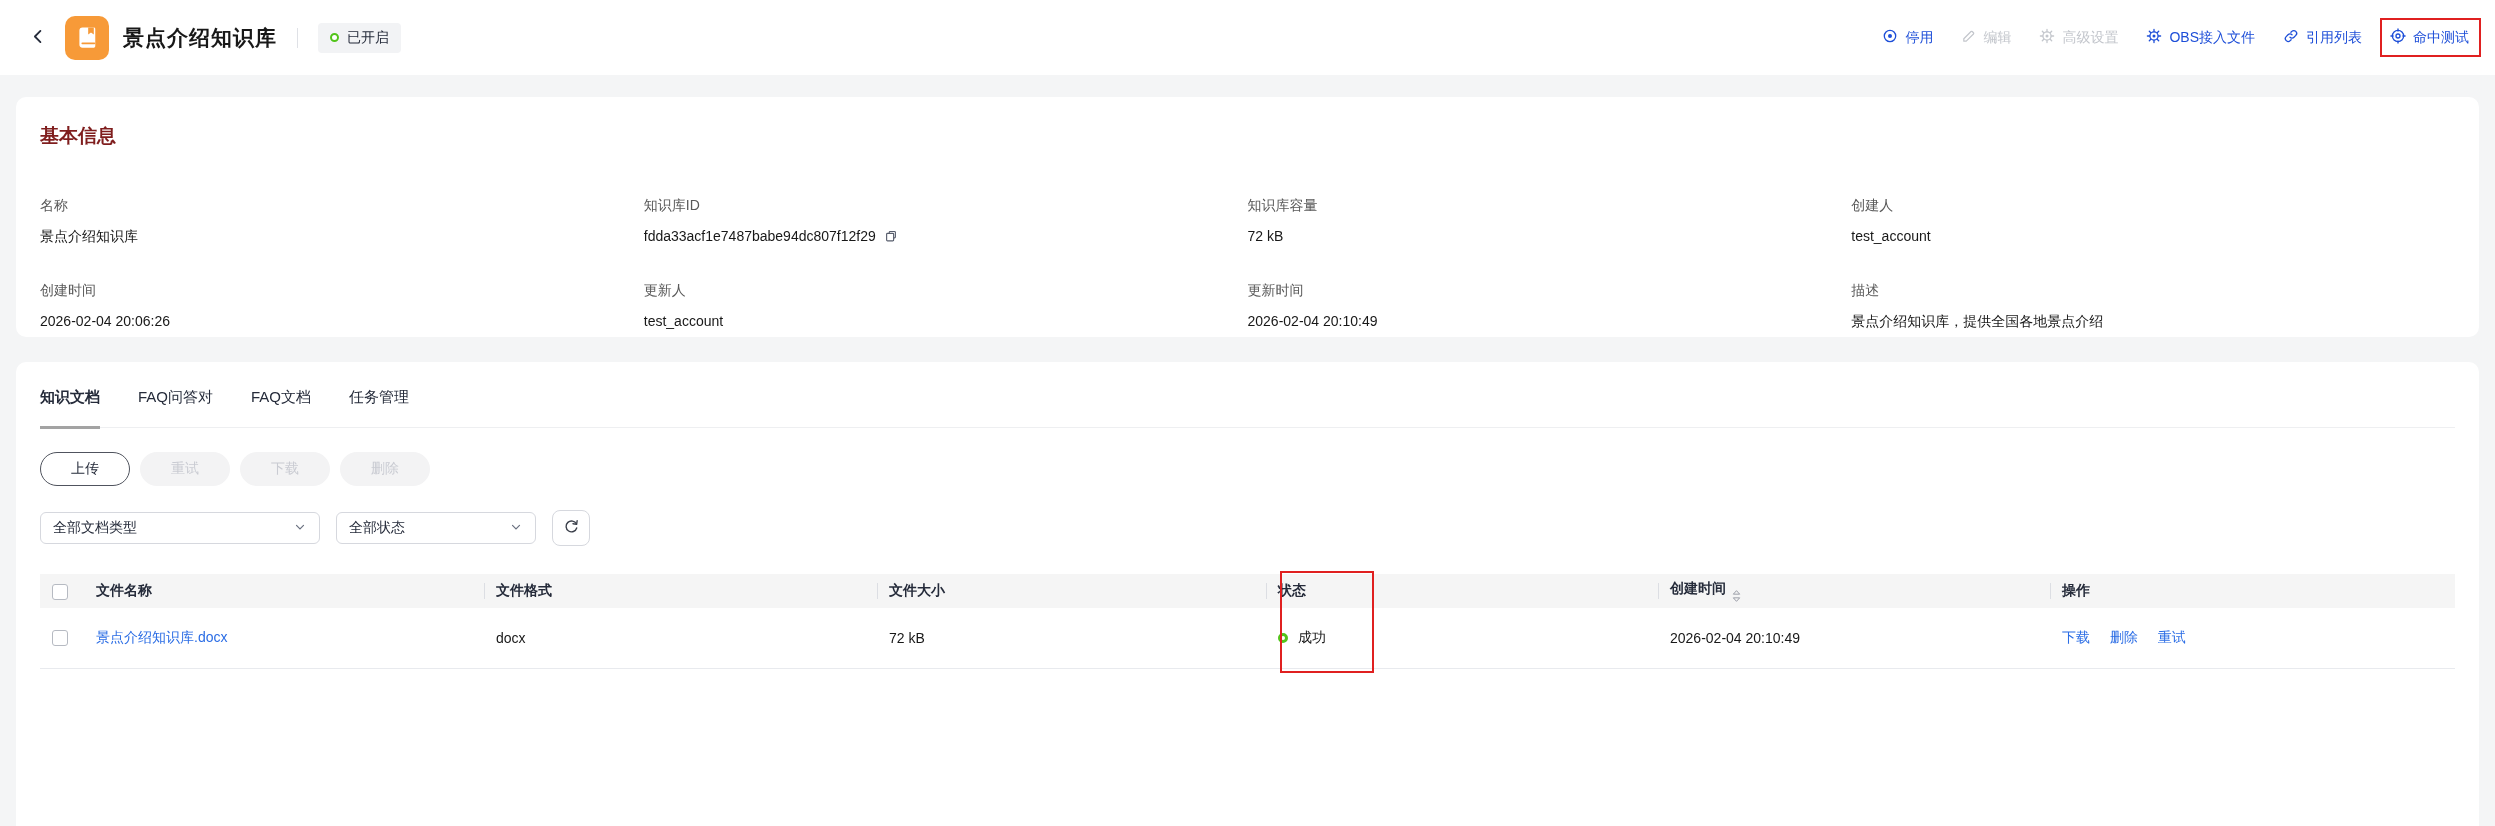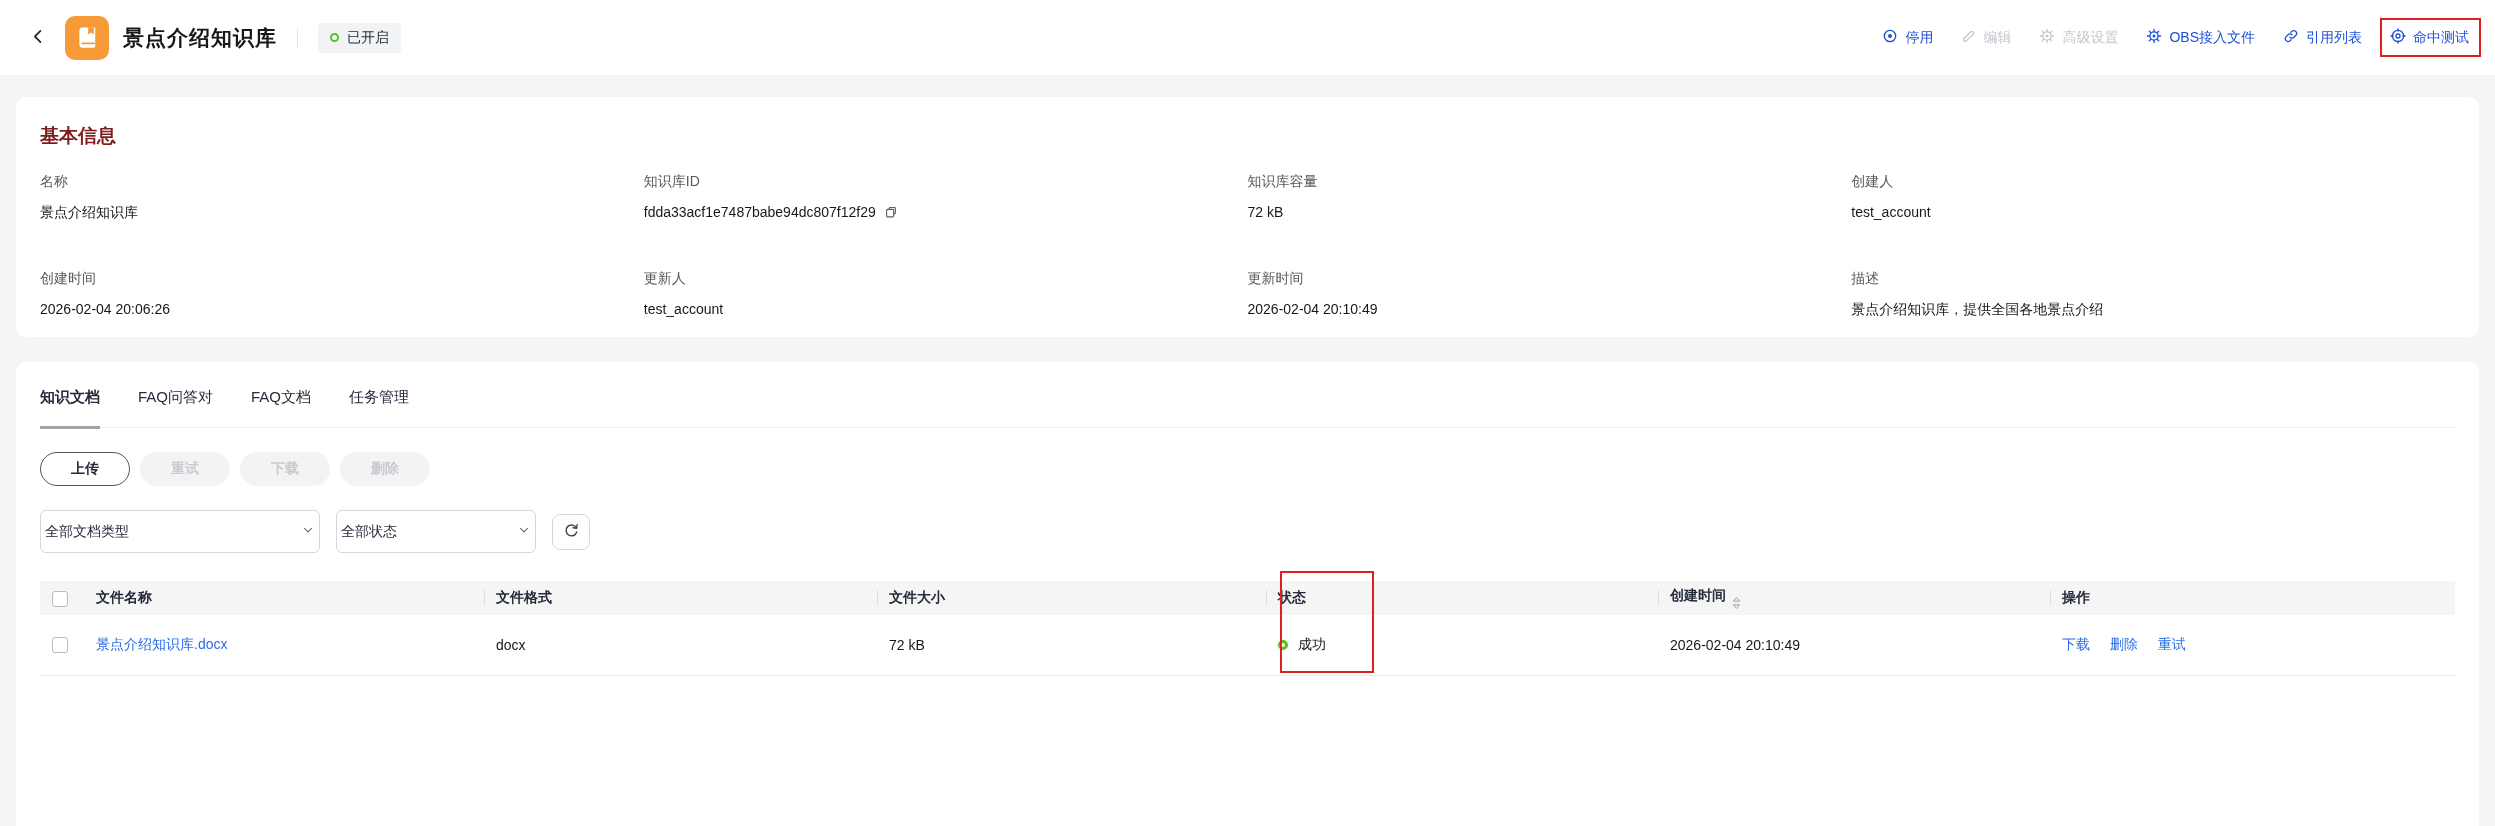--- a/index.html
+++ b/index.html
@@ -20,41 +20,41 @@
   .action svg { stroke:currentColor; }
   .action.disabled { color:#c3c6cc; }
   .action.hl { position:relative; }
   .hl-ring { position:absolute; top:-10px; bottom:-10px; left:-10px; right:-12px; border:2px solid #e02020; pointer-events:none; }
 
   
   .content { padding:22px 16px 16px; }
   .card { background:#fff; border-radius:10px; }
   .info-card { height:240px; padding:26px 24px 0; overflow:hidden; }
   .info-title { font-size:19px; font-weight:700; color:#7f1d1d; }
-  .info-grid { display:grid; grid-template-columns:repeat(4,1fr); row-gap:48px; margin-top:24px; }
+  .info-grid { display:grid; grid-template-columns:repeat(4,1fr); row-gap:36px; margin-top:48px; }
   .f-label { font-size:14px; color:#595959; }
   .f-value { font-size:14px; color:#181818; margin-top:13px; display:flex; align-items:center; gap:8px; }
   .copy-btn { background:none; border:none; cursor:pointer; display:flex; padding:0; }
 
   .main-card { margin-top:25px; min-height:482px; padding:0 24px; position:relative; }
 
   
   .tabs { display:flex; gap:38px; padding-top:20px; border-bottom:1px solid #eeeff1; }
   .tab { line-height:30px; padding-bottom:14px; font-size:15px; color:#252b3a; border-bottom:3px solid transparent; margin-bottom:-2px; cursor:pointer; background:none; border-left:none; border-right:none; border-top:none; }
   .tab.active { font-weight:700; border-bottom:3px solid #a3a3a3; }
 
   
   .btn-row { display:flex; gap:10px; margin-top:24px; }
-  .pill { height:34px; min-width:90px; padding:0 24px; border-radius:17px; font-size:14px; display:flex; align-items:center; justify-content:center; cursor:pointer;font-weight:bold; }
+  .pill { height:34px; min-width:90px; padding:0 24px; border-radius:17px; font-size:14px; display:flex; align-items:center; justify-content:center; cursor:pointer; }
   .pill.primary { background:#fff; border:1px solid #50545e; color:#252b3a; }
   .pill.disabled { background:#f3f3f4; border:1px solid #f3f3f4; color:#c9cbd2; cursor:default; }
 
   
   .filter-row { display:flex; align-items:center; gap:16px; margin-top:24px; }
-  .select { height:43px; border:1px solid #d6d8de; border-radius:6px; background:#fff; display:flex; align-items:center; justify-content:space-between; padding:0 4px; font-size:14px; color:#252b3a; cursor:pointer; }
+  .select { height:32px; border:1px solid #d6d8de; border-radius:6px; background:#fff; display:flex; align-items:center; justify-content:space-between; padding:0 12px; font-size:14px; color:#252b3a; cursor:pointer; }
   .select.type { width:280px; }
   .select.status { width:200px; }
   .select svg { stroke:#6b7180; }
   .searchbox { flex:1; height:36px; border:1px solid #d6d8de; border-radius:6px; background:#fff; display:flex; align-items:center; gap:8px; padding:0 12px; }
   .searchbox svg { stroke:#8a8e99; flex:0 0 auto; }
   .searchbox input { flex:1; border:none; outline:none; font-size:14px; color:#252b3a; font-family:inherit; background:transparent; }
   .searchbox input::placeholder { color:#b6bac2; }
   .refresh-btn { width:38px; height:36px; border:1px solid #d6d8de; border-radius:8px; background:#fff; display:flex; align-items:center; justify-content:center; cursor:pointer; }
   .refresh-btn svg { stroke:#3a3f4a; }
 

